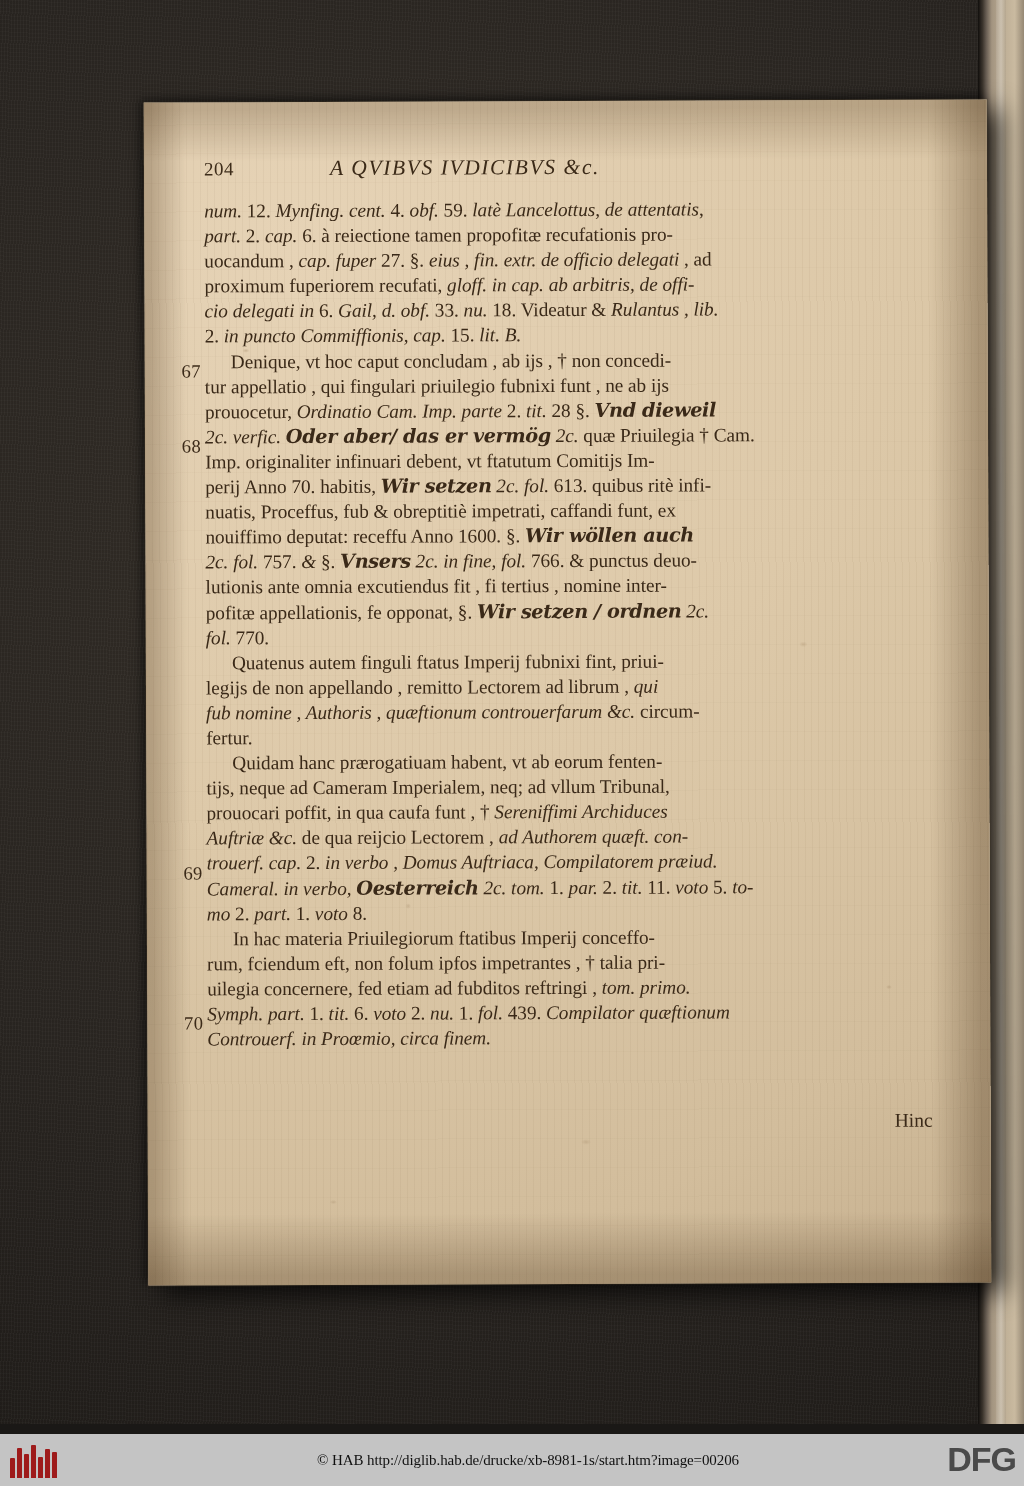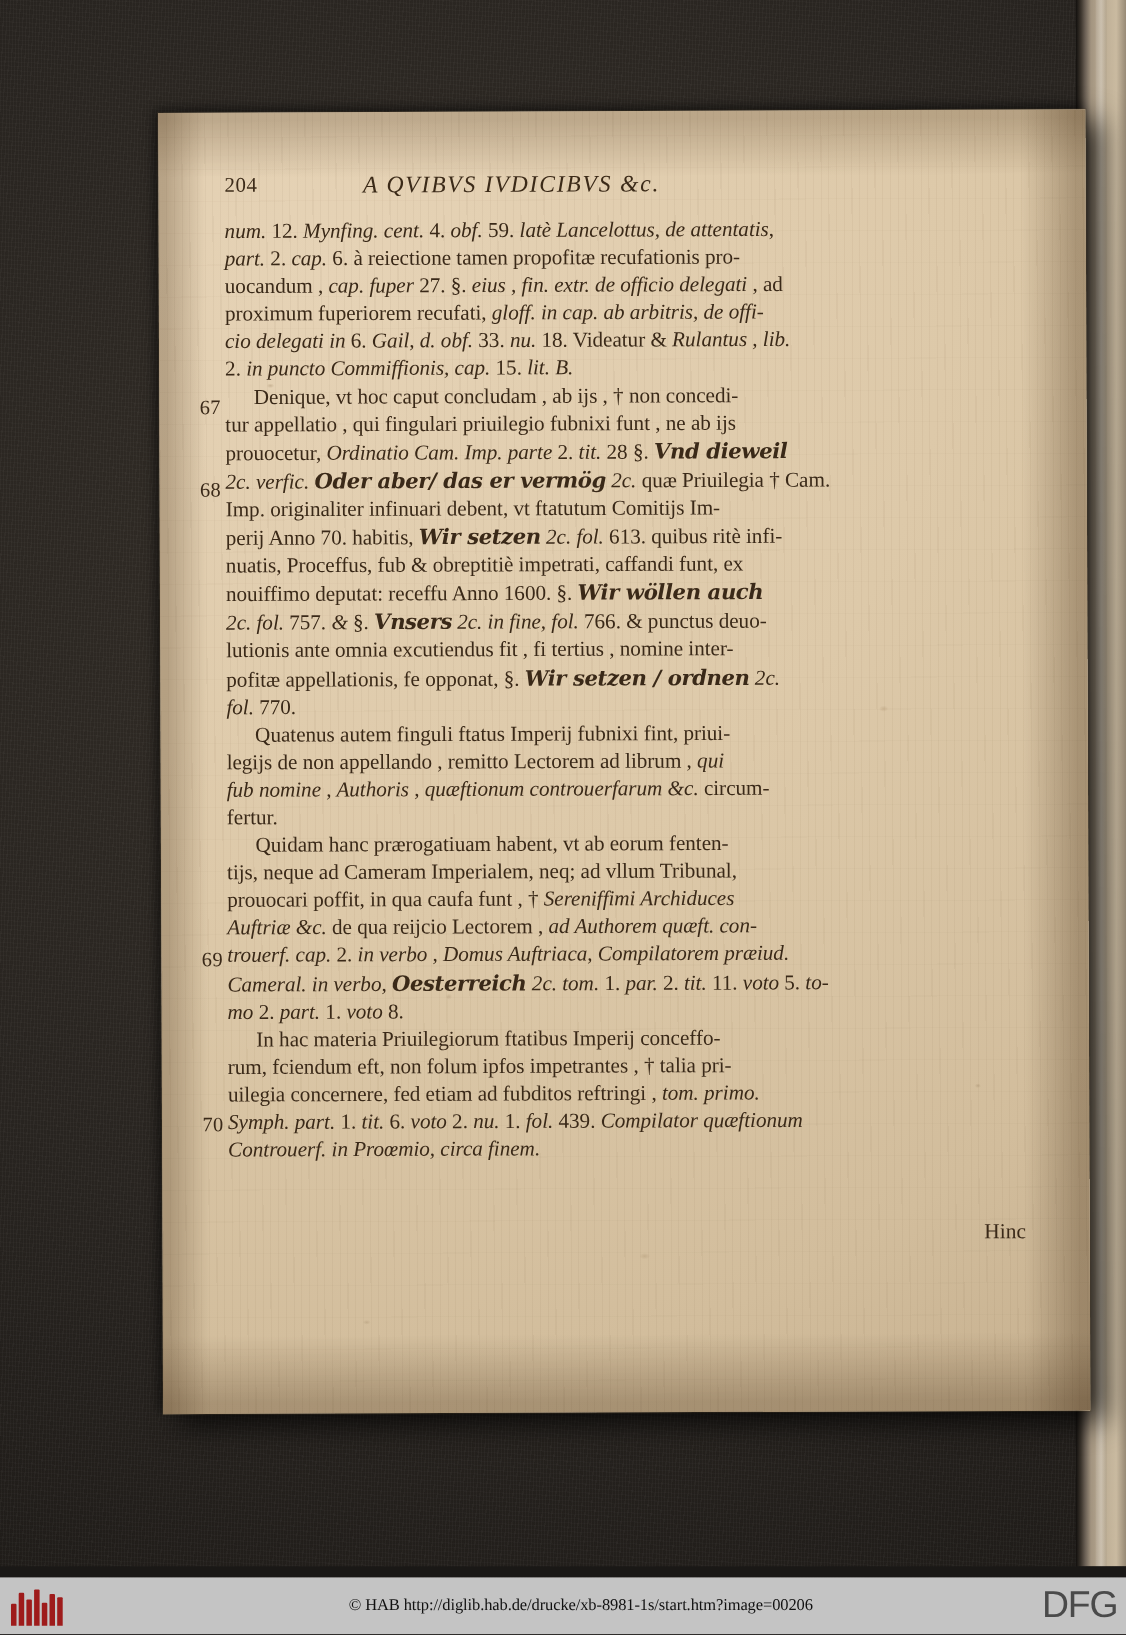--- a/index.html
+++ b/index.html
@@ -243,21 +243,21 @@
     font-size: 15px;
     color: #111;
     letter-spacing: -0.1px;
     padding-left: 16px;
   }
   .dfg-logo {
     position: absolute;
     right: 8px;
     top: 6px;
     font-family: "Liberation Sans", sans-serif;
-    font-weight: 400;
+    font-weight: 700;
     font-size: 34px;
     letter-spacing: -1px;
     color: #4a4a4a;
   }
 </style>
 </head>
 <body>
 
 <div id="scan">
 

